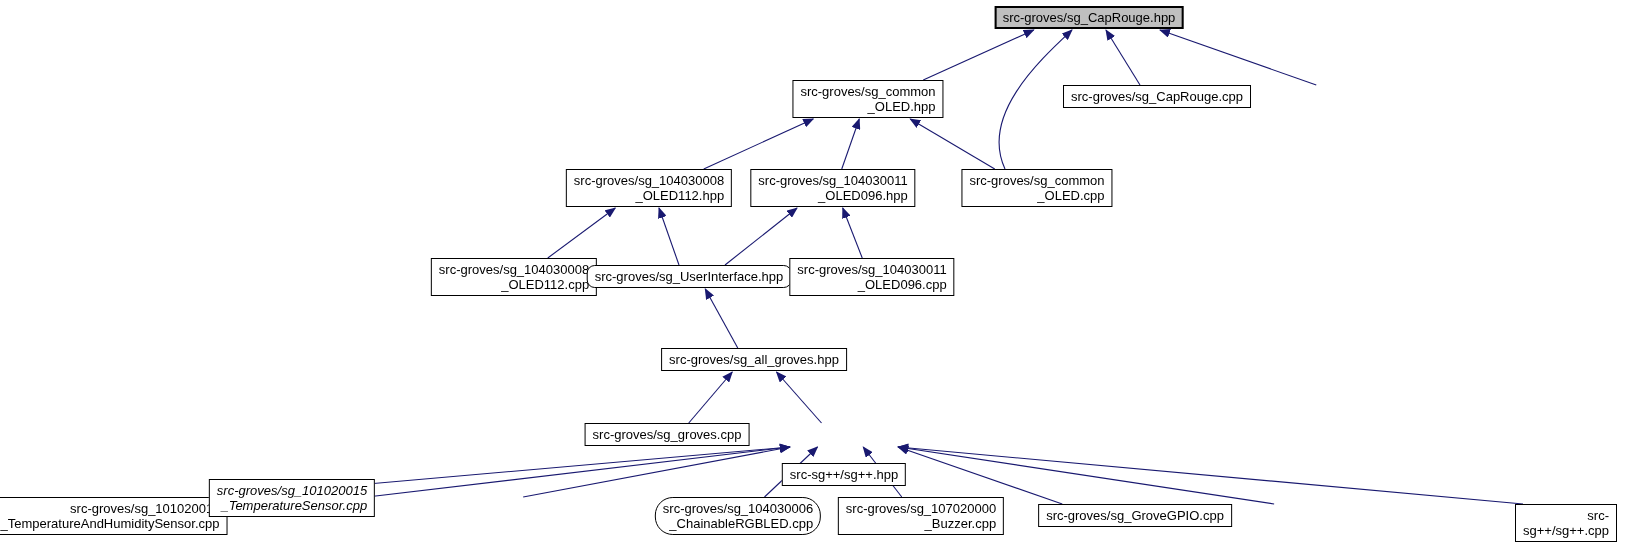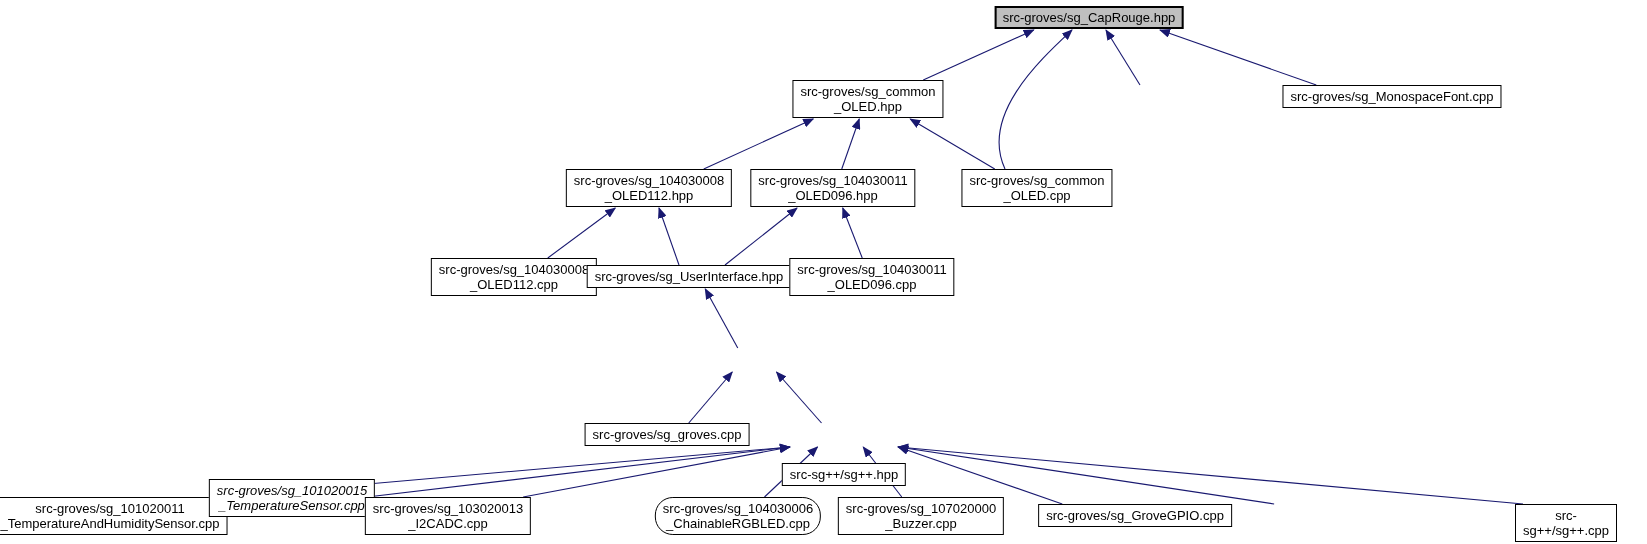--- a/index.html
+++ b/index.html
@@ -31,21 +31,21 @@
   .node {
     position: absolute;
     transform: translateX(-50%);
     box-sizing: border-box;
     background: #ffffff;
     border: 1px solid #000000;
     color: #000000;
     font-size: 13px;
     line-height: 15px;
     padding: 3px 7px;
-    text-align: center;
+    text-align: right;
     white-space: pre-line;
     z-index: 2;
   }
   .node[data-interactable="true"] { cursor: pointer; }
   .node.root {
     background: var(--root-fill, #bfbfbf);
     border-width: 2px;
     padding: 2px 6px;
   }
 </style>
@@ -81,39 +81,38 @@
         <path d="M 901.75 497 L 863.25 447" class="edge" data-interactable="false" marker-end="url(#arrow)"></path>
         <path d="M 1062.25 504 L 898.203125 447" class="edge" data-interactable="false" marker-end="url(#arrow)"></path>
         <path d="M 1274.1328125 504 L 898.203125 447" class="edge" data-interactable="false" marker-end="url(#arrow)"></path>
         <path d="M 1523 504 L 898.203125 447" class="edge" data-interactable="false" marker-end="url(#arrow)"></path>
       </g>
   </svg>
 
 <div class="node root" data-interactable="false" style="left: 1089px; top: 6px;">src-groves/sg_CapRouge.hpp</div>
     <div class="node" data-interactable="true" style="left: 868px; top: 80px;">src-groves/sg_common
 _OLED.hpp</div>
-    <div class="node" data-interactable="true" style="left: 1392px; top: 85px;">src-groves/sg_MonospaceFont.cpp</div>
+    <div class="node" data-interactable="true" style="left: 1157px; top: 85px;">src-groves/sg_CapRouge.cpp</div>
     <div class="node" data-interactable="true" style="left: 649px; top: 169px;">src-groves/sg_104030008
 _OLED112.hpp</div>
     <div class="node" data-interactable="true" style="left: 833px; top: 169px;">src-groves/sg_104030011
 _OLED096.hpp</div>
     <div class="node" data-interactable="true" style="left: 1037px; top: 169px;">src-groves/sg_common
 _OLED.cpp</div>
     <div class="node" data-interactable="true" style="left: 514px; top: 258px;">src-groves/sg_104030008
 _OLED112.cpp</div>
-    <div class="node" data-interactable="true" style="left: 689px; top: 265px;">src-groves/sg_UserInterface.hpp</div>
+    <div class="node" data-interactable="true" style="left: 689px; top: 265px; border-radius: 8px;">src-groves/sg_UserInterface.hpp</div>
     <div class="node" data-interactable="true" style="left: 872px; top: 258px;">src-groves/sg_104030011
 _OLED096.cpp</div>
+    <div class="node" data-interactable="true" style="left: 754px; top: 348px;">src-groves/sg_all_groves.hpp</div>
     <div class="node" data-interactable="true" style="left: 667px; top: 423px;">src-groves/sg_groves.cpp</div>
     <div class="node" data-interactable="true" style="left: 844px; top: 423px; margin-top: 40px;">src-sg++/sg++.hpp</div>
     <div class="node" data-interactable="true" style="left: 110px; top: 497px;">src-groves/sg_101020011
 _TemperatureAndHumiditySensor.cpp</div>
     <div class="node" data-interactable="true" style="left: 292px; top: 479px; font-style: italic;">src-groves/sg_101020015
 _TemperatureSensor.cpp</div>
-    <div class="node" data-interactable="true" style="left: 448px; top: 497px;">src-groves/sg_103020013
-_I2CADC.cpp</div>
     <div class="node" data-interactable="true" style="left: 738px; top: 497px; border-radius: 18px;">src-groves/sg_104030006
 _ChainableRGBLED.cpp</div>
     <div class="node" data-interactable="true" style="left: 921px; top: 497px;">src-groves/sg_107020000
 _Buzzer.cpp</div>
     <div class="node" data-interactable="true" style="left: 1135px; top: 504px;">src-groves/sg_GroveGPIO.cpp</div>
     <div class="node" data-interactable="true" style="left: 1566px; top: 504px;">src-sg++/sg++.cpp</div>
   </div>
 
 </body></html>

